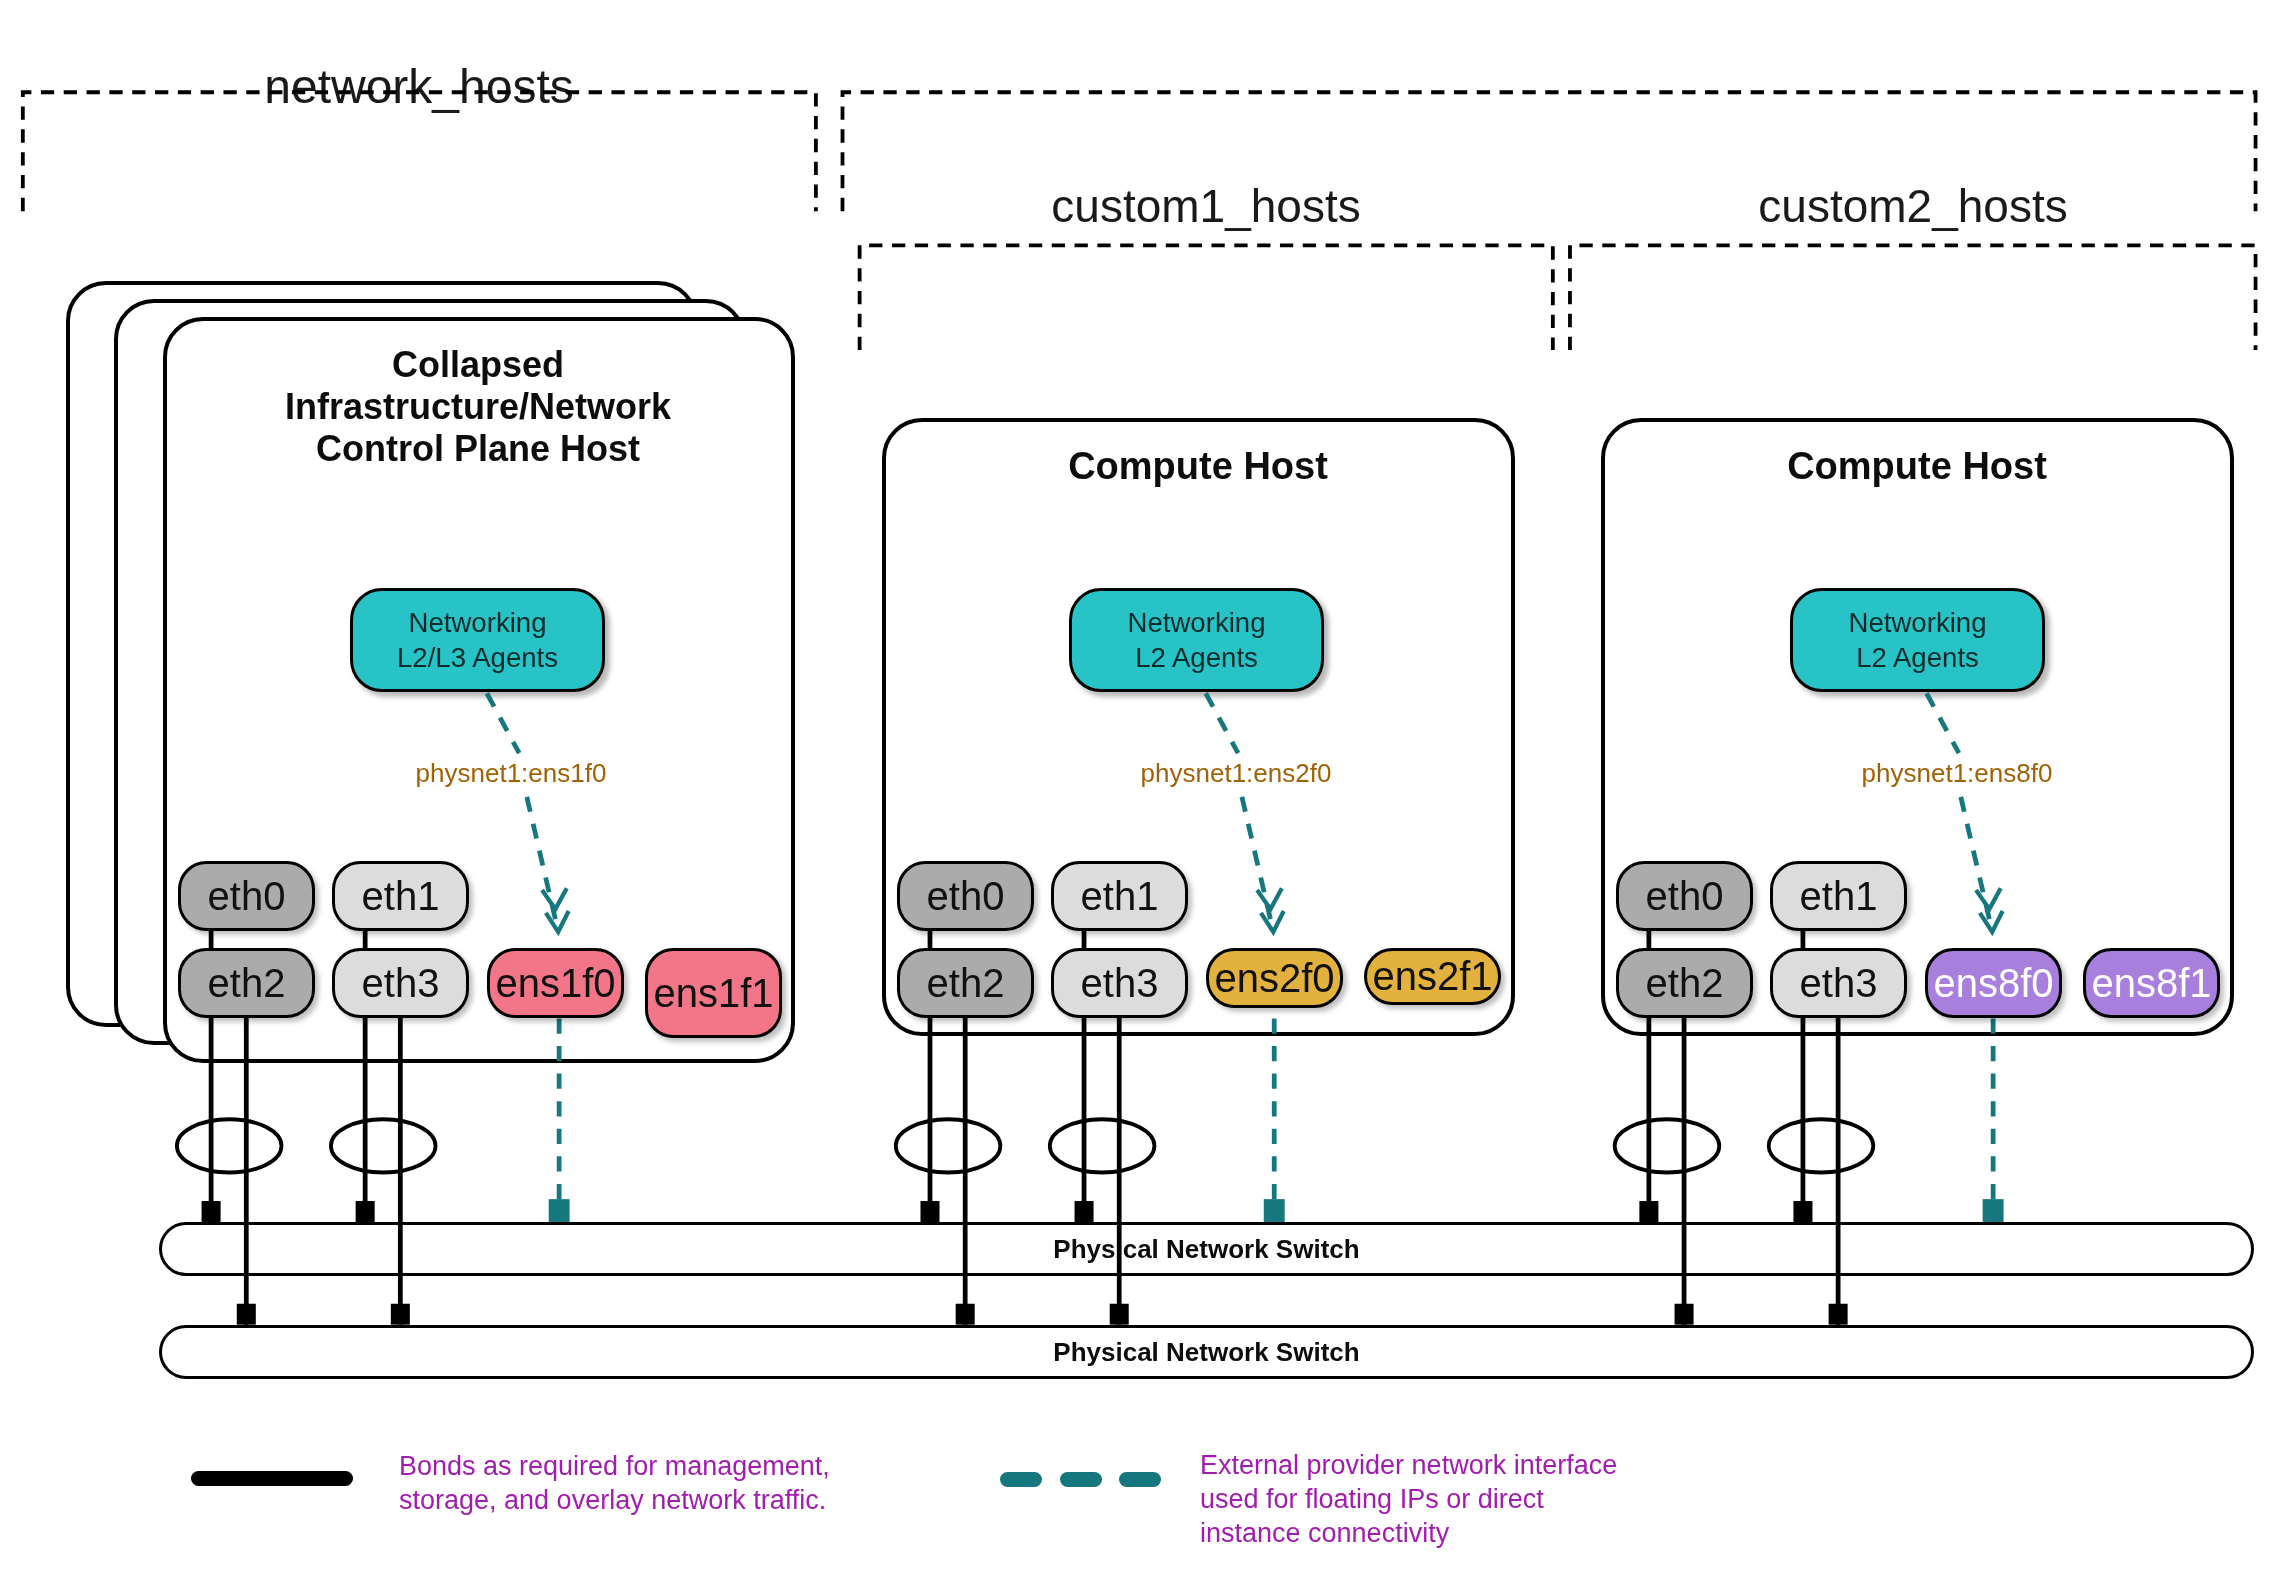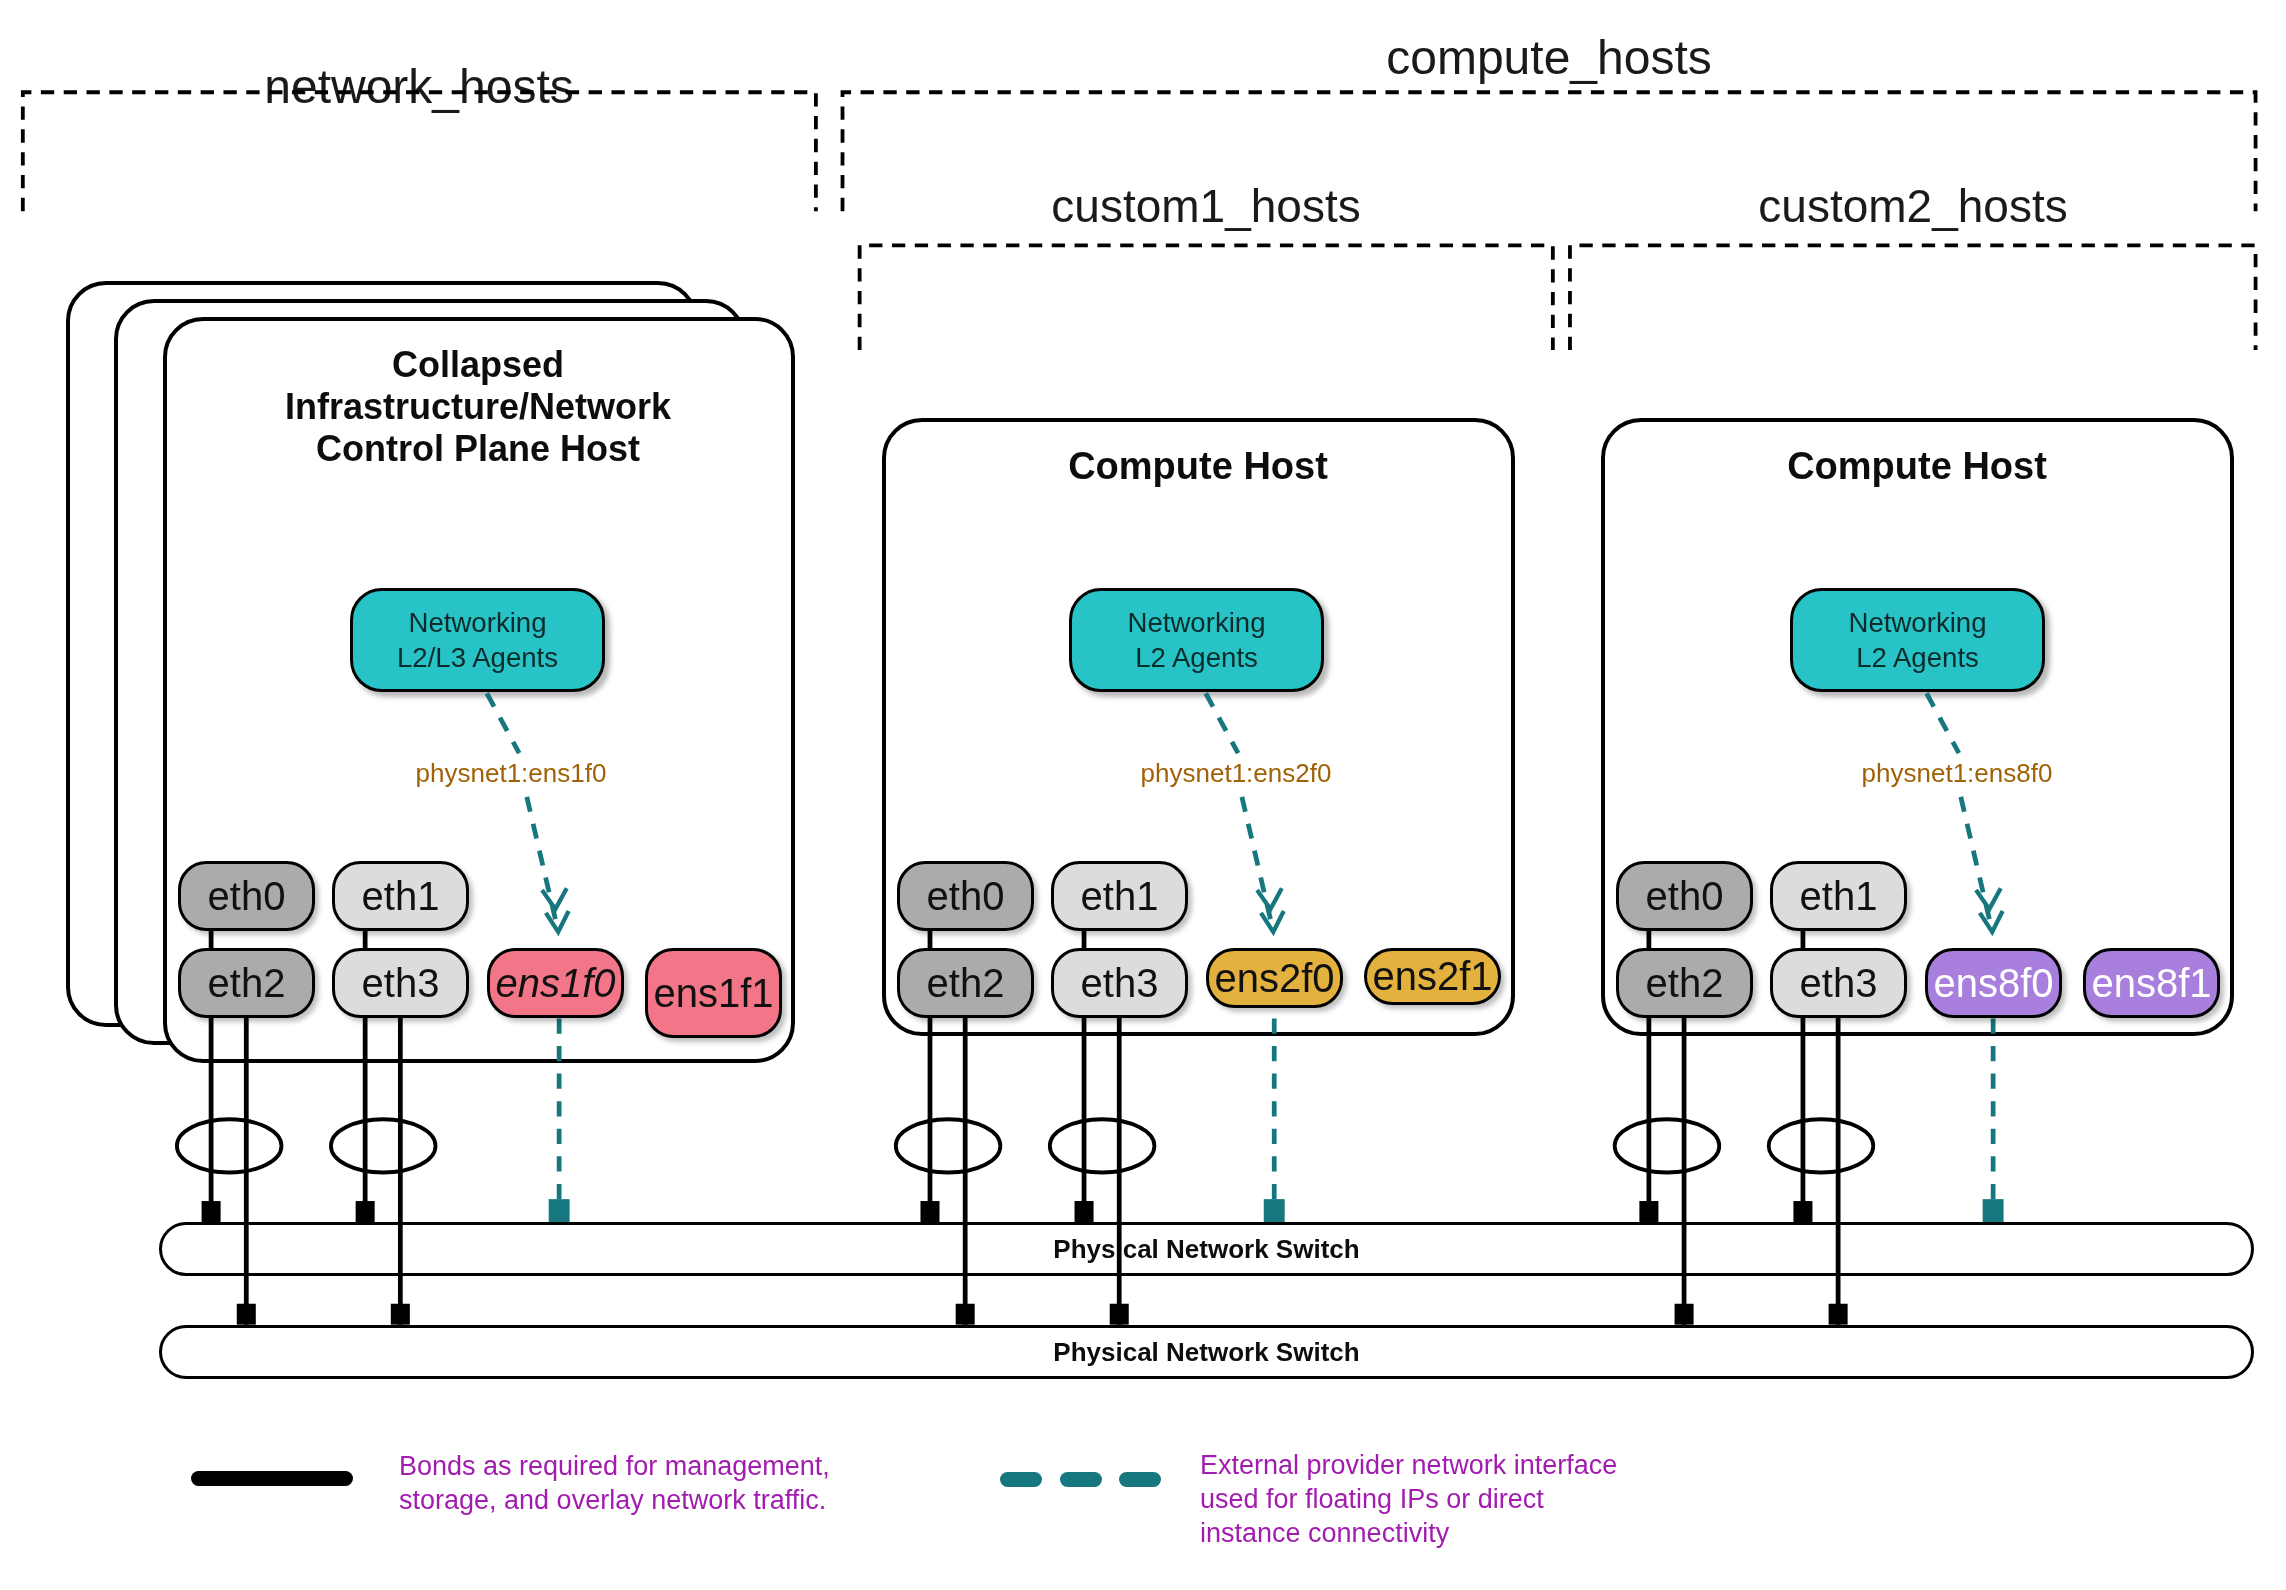--- a/index.html
+++ b/index.html
@@ -46,21 +46,20 @@
   .legend-swatch-solid{position:absolute;background:#000;border-radius:7.6px;}
   .legend-dash{position:absolute;border-radius:7.6px;}
   svg.overlay{position:absolute;left:0;top:0;pointer-events:none;}
 </style>
 </head>
 <body>
 
 <div class="canvas">
 
   <div class="group-label" style="left:419px;top:59px;">network_hosts</div>
-  <div class="group-label" style="left:1549px;top:30px;">compute_hosts</div>
   <div class="group-label small" style="left:1206px;top:179px;">custom1_hosts</div>
   <div class="group-label small" style="left:1913px;top:179px;">custom2_hosts</div>
 
   <div id="hosts-root">
       <div class="ghost-box" style="left:66px;top:281px;width:632px;height:746px;"></div>
       <div class="ghost-box" style="left:114px;top:299px;width:632px;height:746px;"></div>
       <div class="host-box" style="left:163px;top:317px;width:632px;height:746px;"></div>
       <div class="host-title" style="left:478px;top:344px;font-size:36px;">
         <div>Collapsed</div>
         <div>Infrastructure/Network</div>
@@ -68,21 +67,21 @@
       </div>
       <div class="agent-box" style="left:350px;top:588px;width:255px;height:104px;background:#28c3c6;">
         <div>Networking</div>
         <div>L2/L3 Agents</div>
       </div>
       <div class="physnet-label" style="left:511px;top:758px;">physnet1:ens1f0</div>
       <div class="nic-pill" style="left:178px;top:861px;width:137px;height:70px;background:#ababab;z-index:3;">eth0</div>
       <div class="nic-pill" style="left:332px;top:861px;width:137px;height:70px;background:#dcdcdc;z-index:3;">eth1</div>
       <div class="nic-pill" style="left:178px;top:948px;width:137px;height:70px;background:#ababab;z-index:3;">eth2</div>
       <div class="nic-pill" style="left:332px;top:948px;width:137px;height:70px;background:#dcdcdc;z-index:3;">eth3</div>
-      <div class="nic-pill" style="left:487px;top:948px;width:137px;height:70px;background:#f27688;z-index:3;font-style:italic;">ens1f0</div>
+      <div class="nic-pill" style="left:487px;top:948px;width:137px;height:70px;background:#f27688;z-index:3;">ens1f0</div>
       <div class="nic-pill" style="left:645px;top:948px;width:137px;height:90px;background:#f27688;z-index:3;">ens1f1</div>
       <div class="host-box" style="left:882px;top:418px;width:633px;height:618px;"></div>
       <div class="host-title" style="left:1198px;top:445px;font-size:38px;">
         <div>Compute Host</div>
       </div>
       <div class="agent-box" style="left:1069px;top:588px;width:255px;height:104px;background:#28c3c6;">
         <div>Networking</div>
         <div>L2 Agents</div>
       </div>
       <div class="physnet-label" style="left:1236px;top:758px;">physnet1:ens2f0</div>

